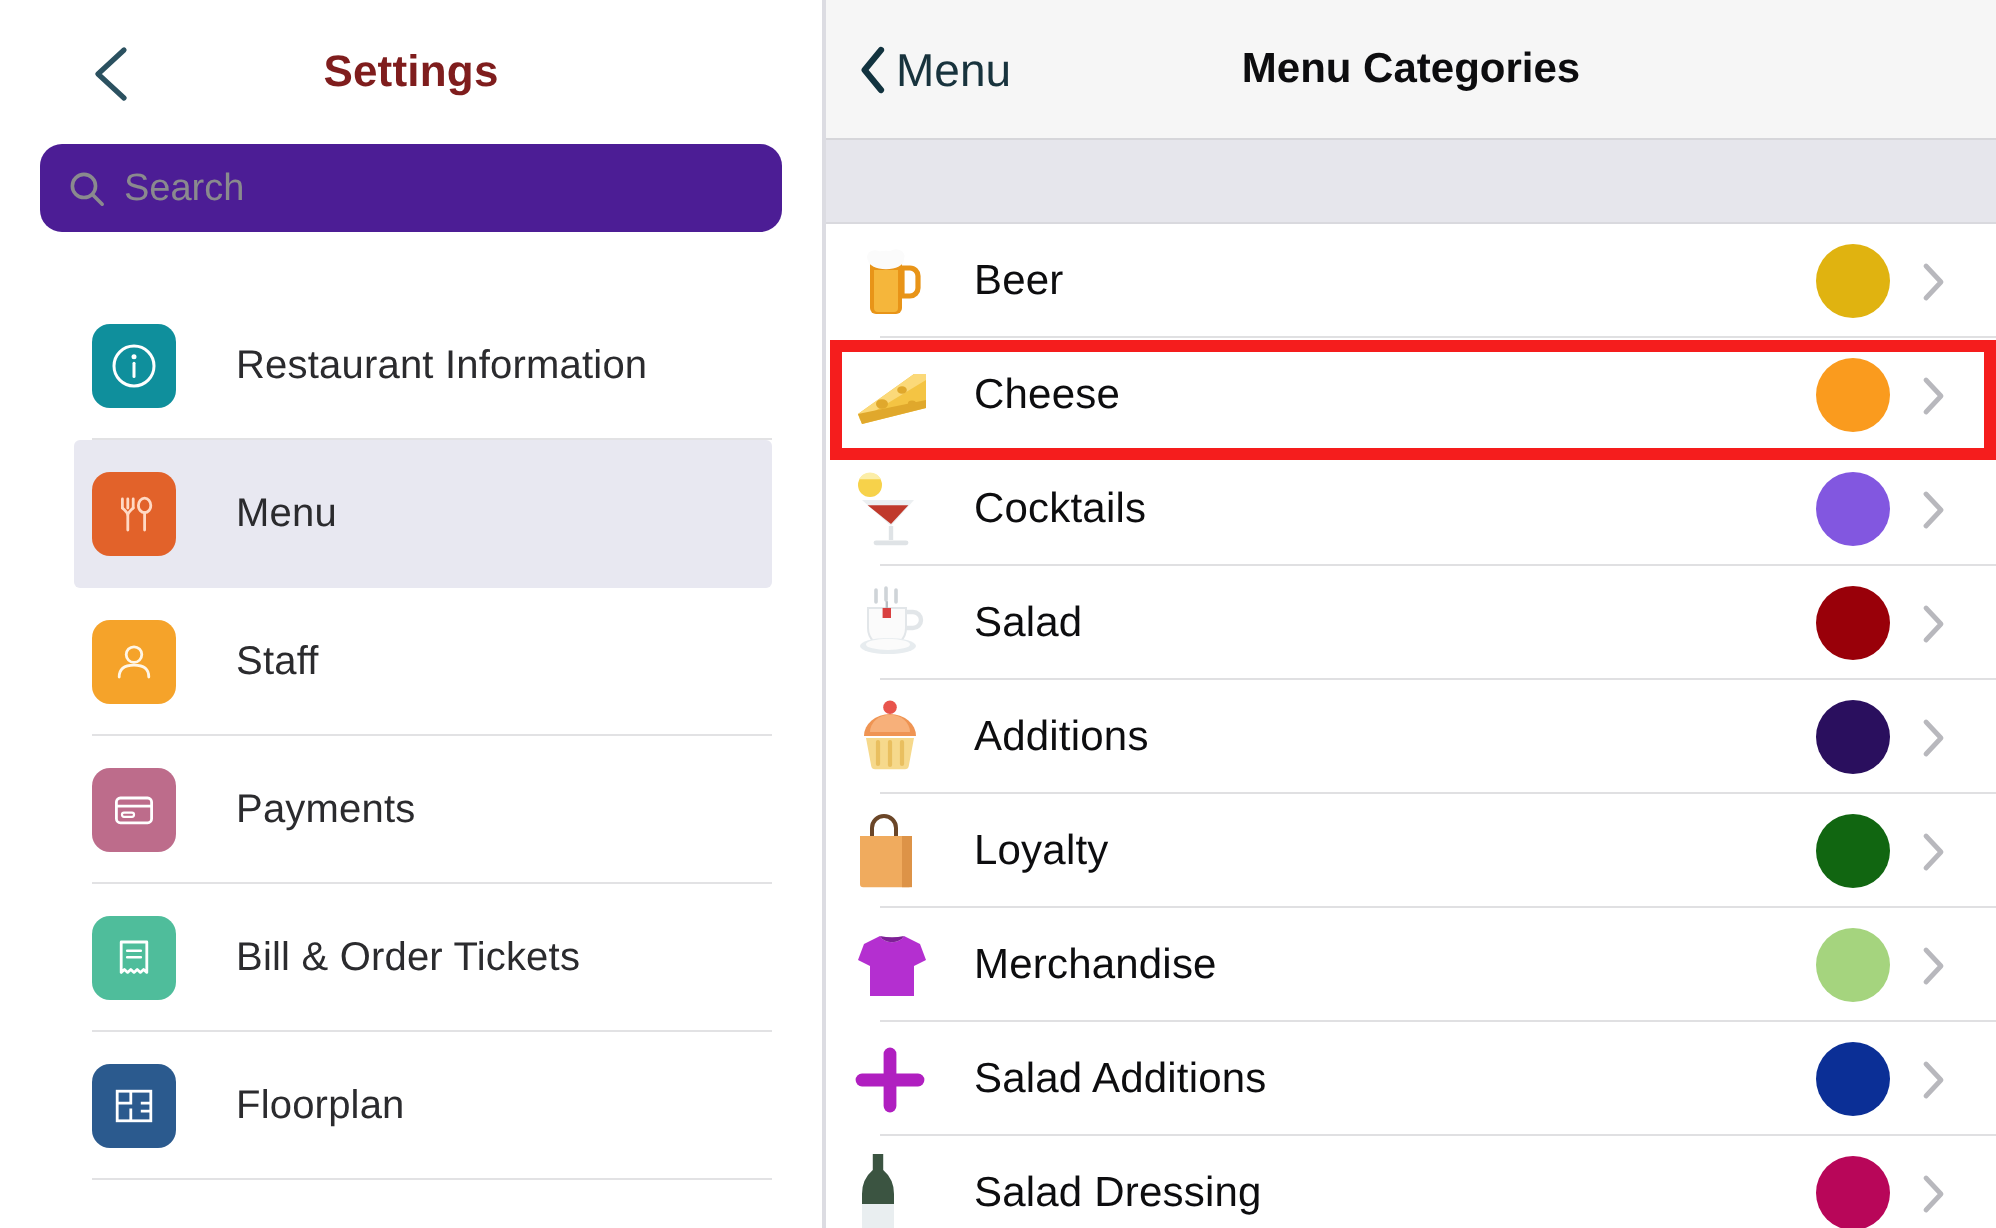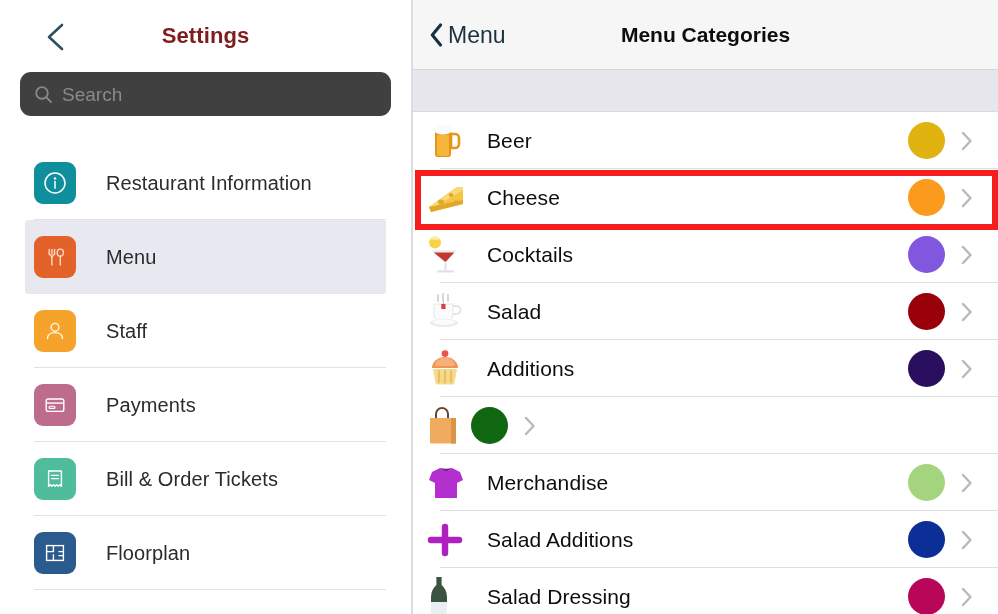--- a/index.html
+++ b/index.html
@@ -29,30 +29,30 @@
     display: flex; align-items: center; justify-content: center;
     cursor: pointer;
   }
   .sb-back svg { display: block; }
   .sb-title {
     font-size: 22px; font-weight: bold; color: #7f1d1d;
     letter-spacing: .1px;
   }
   .sb-search-wrap { padding: 0 20px; }
   .sb-search {
-    height: 44px; background: #404040; border-radius: 11px;
+    height: 44px; background: #4c1d95; border-radius: 11px;
     display: flex; align-items: center; padding: 0 14px;
     cursor: text;
   }
   .sb-search .mag { flex: 0 0 auto; margin-right: 9px; display:flex; }
   .sb-search .ph {
     font-size: 19px; color: #8a8a8e; line-height: 1;
   }
 
-  .sb-list { margin-top: 30px; }
+  .sb-list { margin-top: 30px; padding-left: 12px; }
   .sb-row {
     height: 74px; display: flex; align-items: center;
     margin: 0 25px; padding: 0 9px;
     position: relative; cursor: pointer;
   }
   .sb-row.selected { background: #e8e8f1; border-radius: 3px; }
   .sb-row .sep {
     position: absolute; left: 9px; right: 0; bottom: 0;
     height: 1px; background: #e2e2e4;
   }
@@ -350,20 +350,21 @@
       </div>
 
       <div class="dt-row">
         <div class="dt-emoji">
           <svg width="34" height="40" viewBox="0 0 34 40">
             <path d="M9 12 V8 a6 6 0 0 1 12 0 V12" fill="none" stroke="#6b4628" stroke-width="2"></path>
             <path d="M3 12 h26 v24 a1.6 1.6 0 0 1 -1.6 1.6 H4.6 A1.6 1.6 0 0 1 3 36 z" fill="#f0ab5e"></path>
             <path d="M24 12 h5 v25.6 h-5 z" fill="#dd9347"></path>
           </svg>
         </div>
+        <div class="dt-name">Loyalty</div>
         <div class="dt-dot" style="background:#116611"></div>
         <div class="dt-chev">
           <svg width="14" height="22" viewBox="0 0 14 22" fill="none">
             <path d="M3 3 L10.5 11 L3 19" stroke="#b8b8bd" stroke-width="2.4" stroke-linecap="round" stroke-linejoin="round"></path>
           </svg>
         </div>
         <div class="rowsep"></div>
       </div>
 
       <div class="dt-row">

